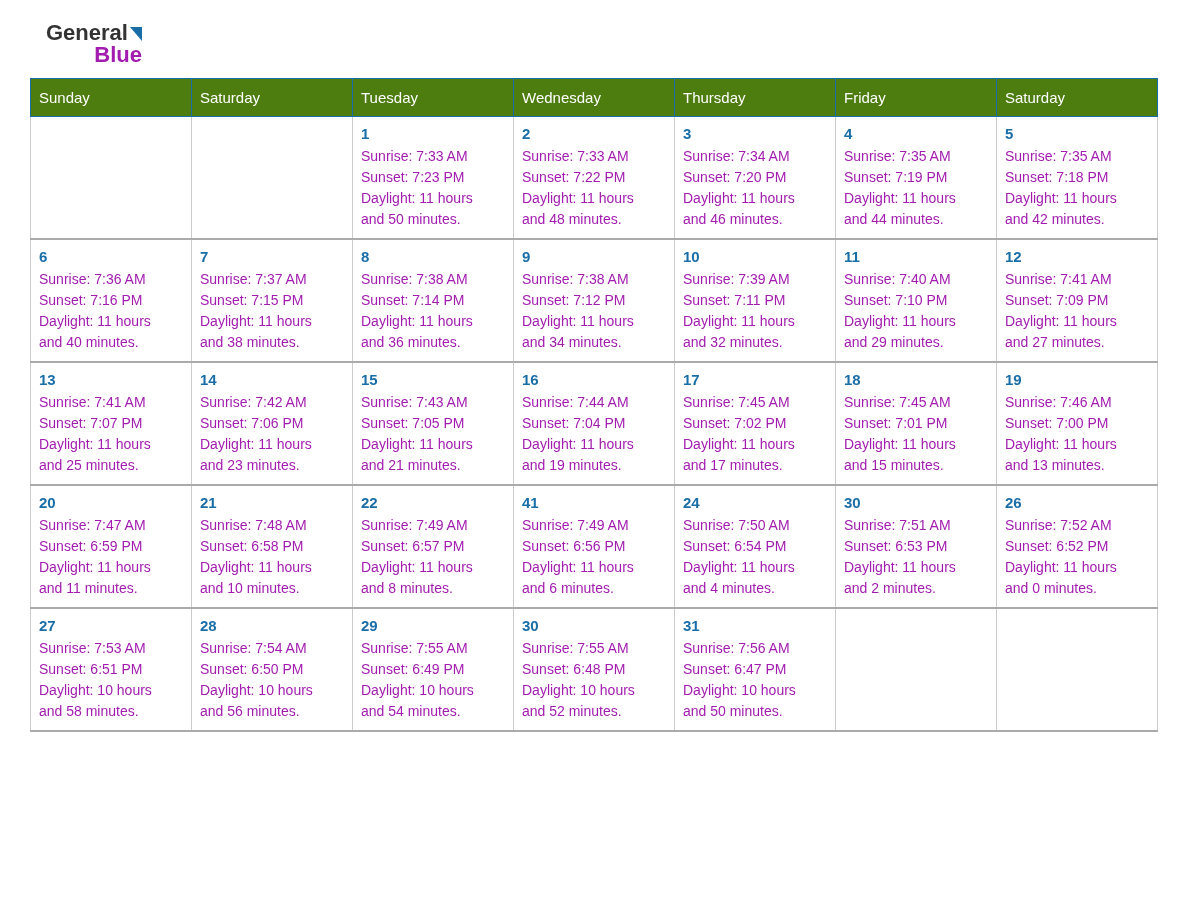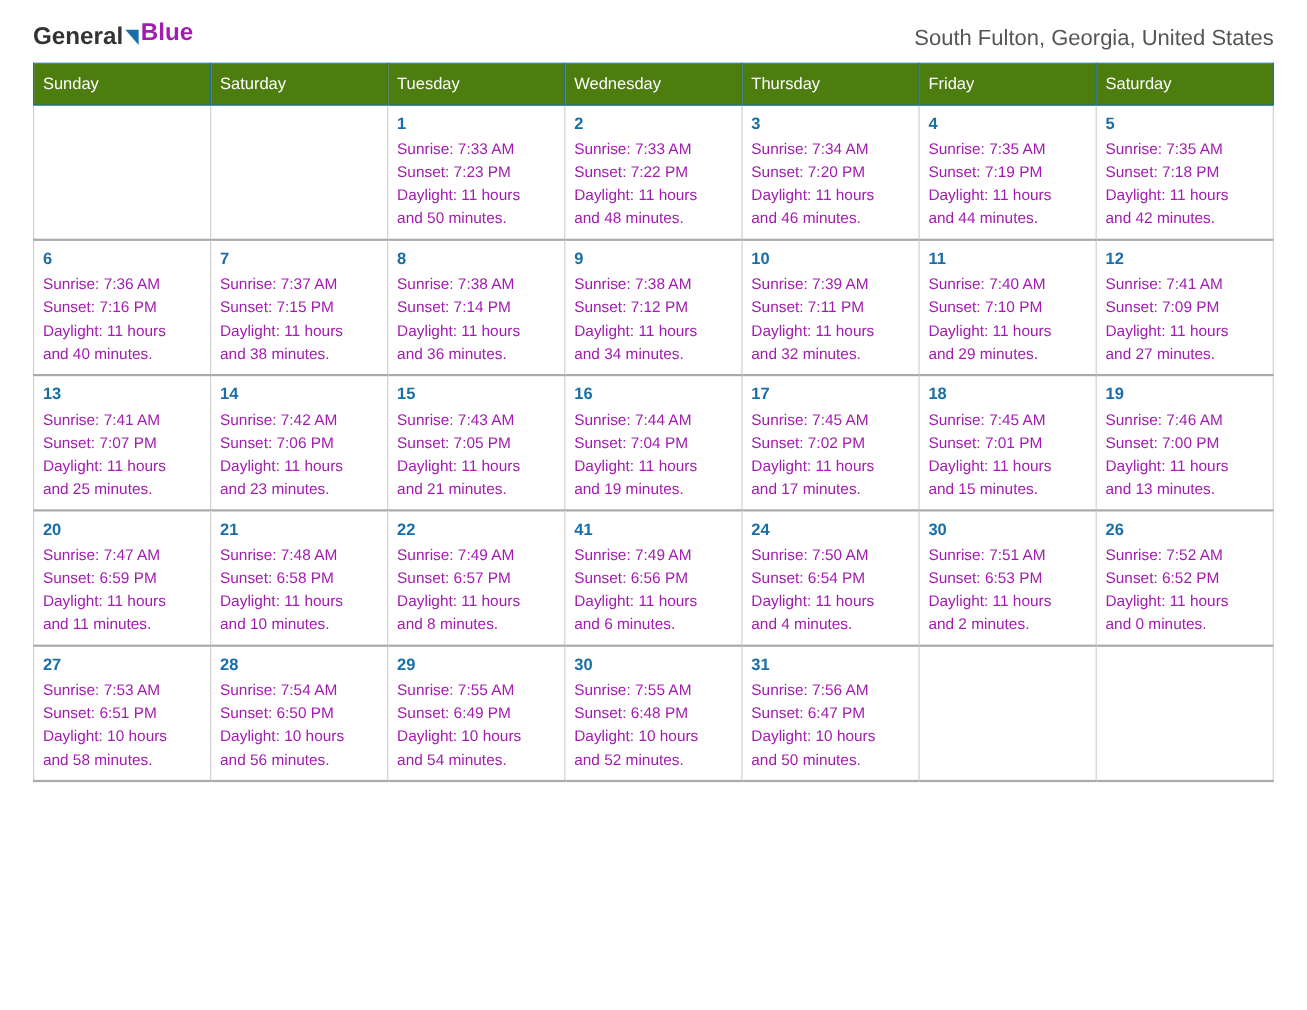--- a/index.html
+++ b/index.html
@@ -12,22 +12,23 @@
       min-height: 918px;
     }
     .header {
       display: flex;
       justify-content: space-between;
       align-items: flex-start;
       margin-bottom: 10px;
     }
     .logo {
       display: flex;
-      flex-direction: row;
-      align-items: flex-start;
+      flex-direction: column;
+      align-items: flex-end;
+      margin-left: 16px;
     }
     .logo-top {
       display: flex;
       align-items: center;
       font-size: 22px;
       font-weight: bold;
       color: #333;
     }
     .logo-general { color: #333; }
     .logo-arrow {
@@ -105,21 +106,20 @@
 
 <div class="header">
   <div class="logo">
     <div class="logo-top">
       <span class="logo-general">General</span>
       <div class="logo-arrow"></div>
     </div>
     <div class="logo-blue">Blue</div>
   </div>
   <div class="title-area">
-    <div class="location">South Fulton, Georgia, United States</div>
   </div>
 </div>
 
 <table class="calendar">
   <thead>
     <tr id="weekday-row">
         <th>Sunday</th>
         <th>Saturday</th>
         <th>Tuesday</th>
         <th>Wednesday</th>

